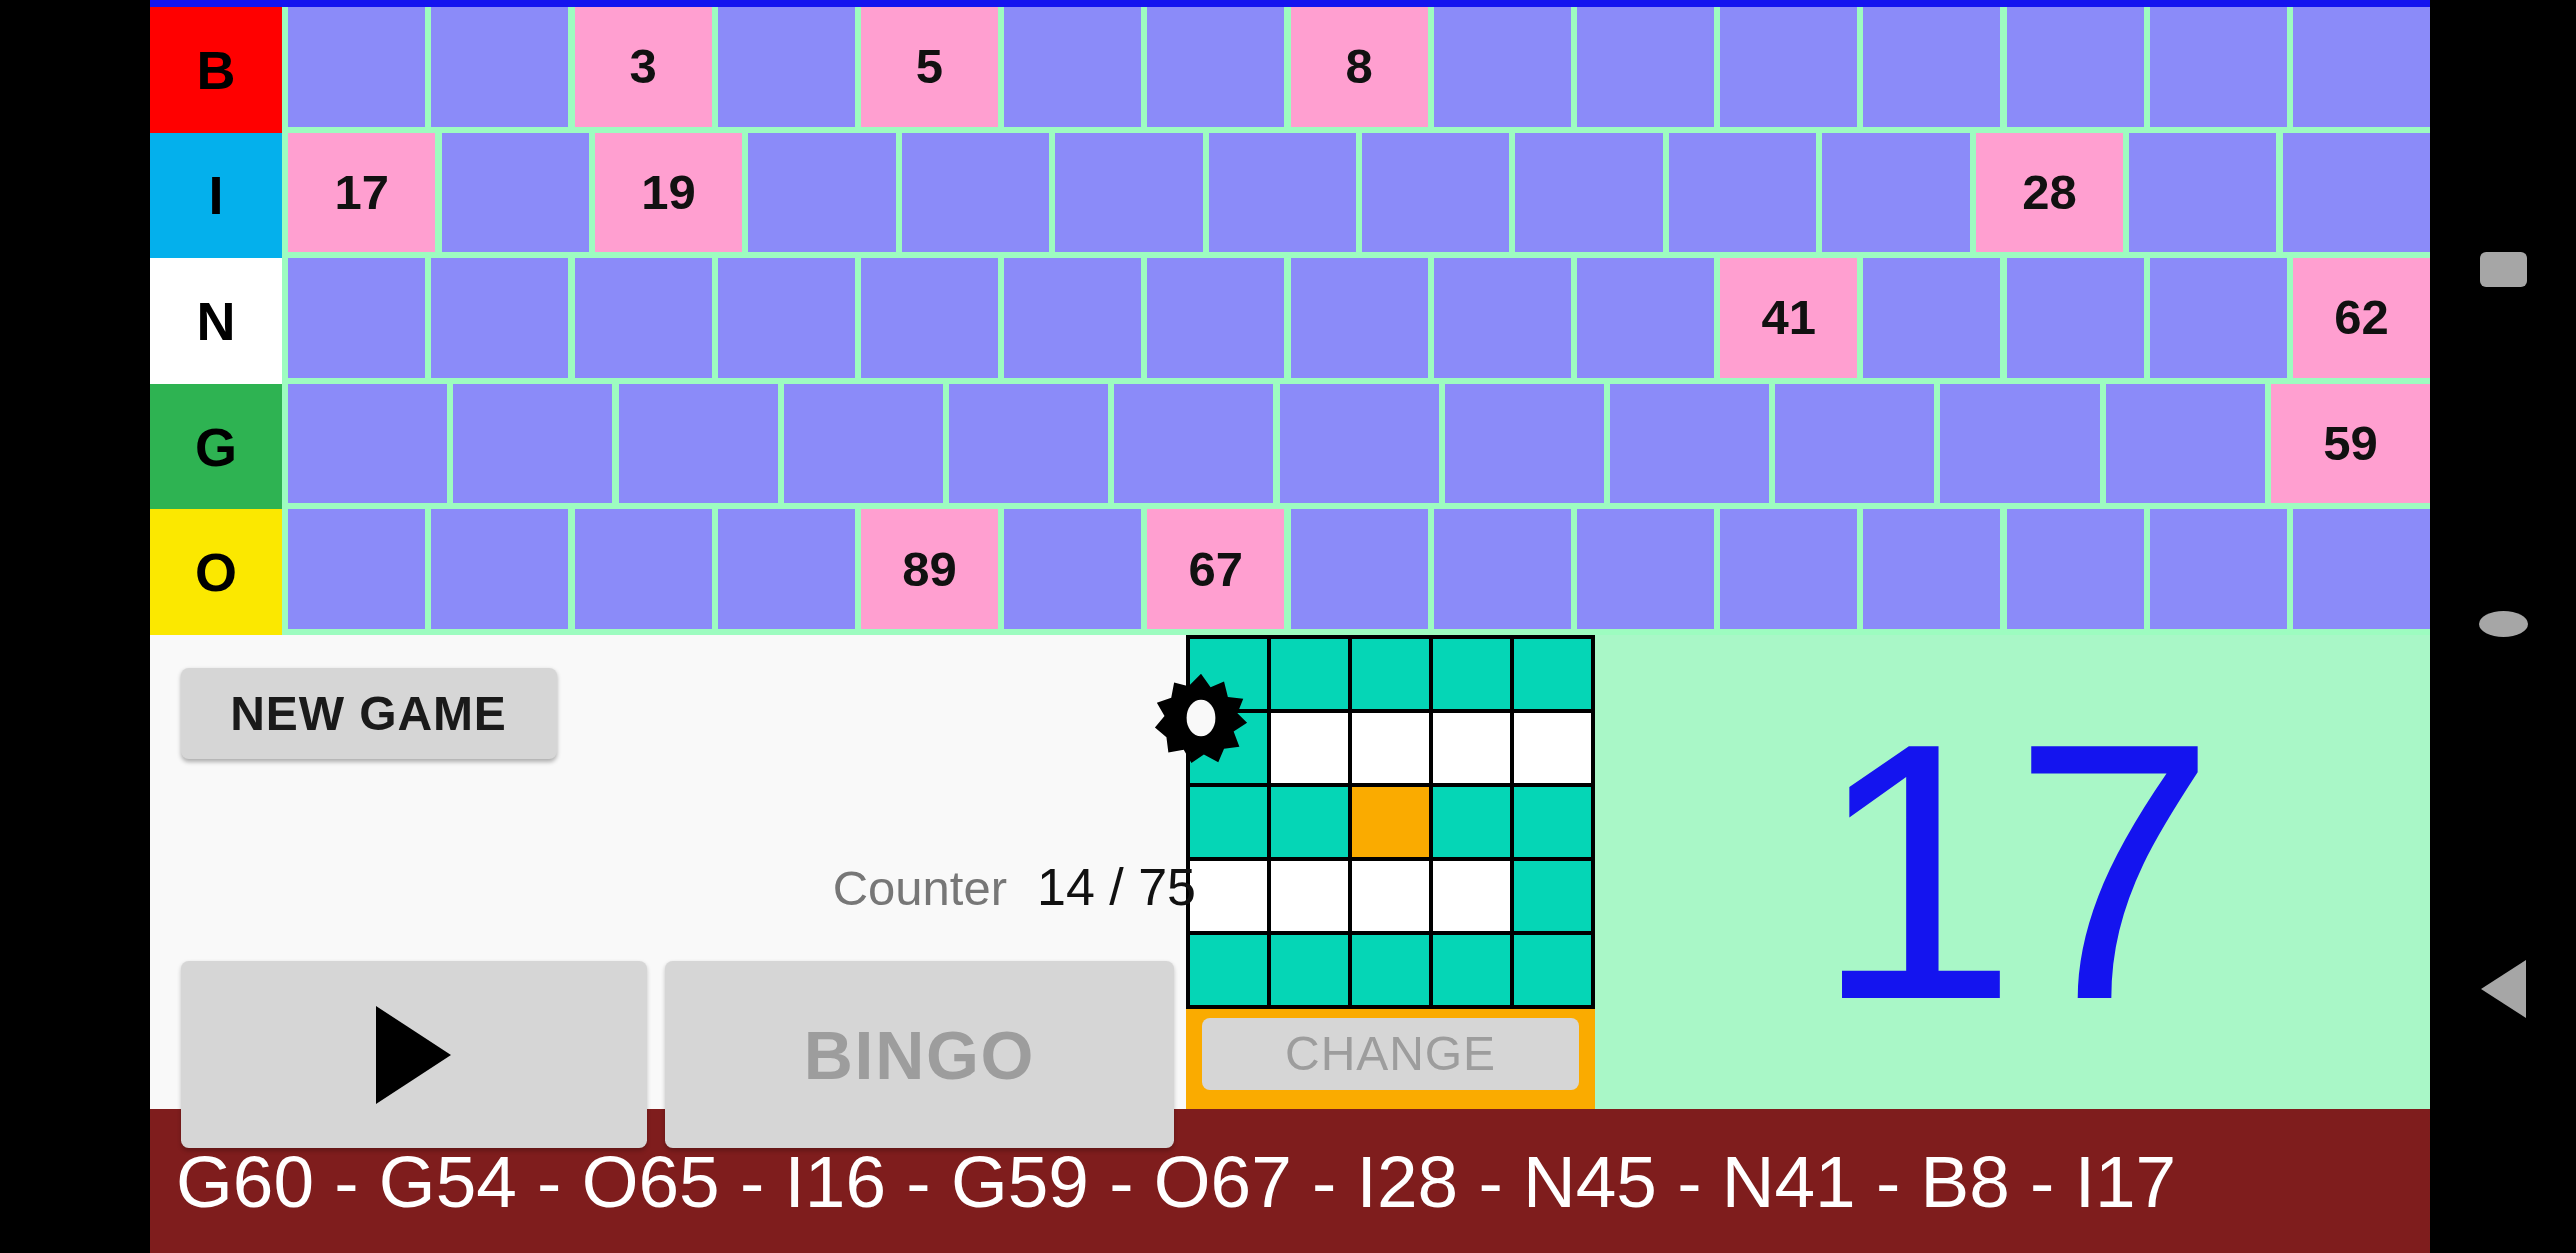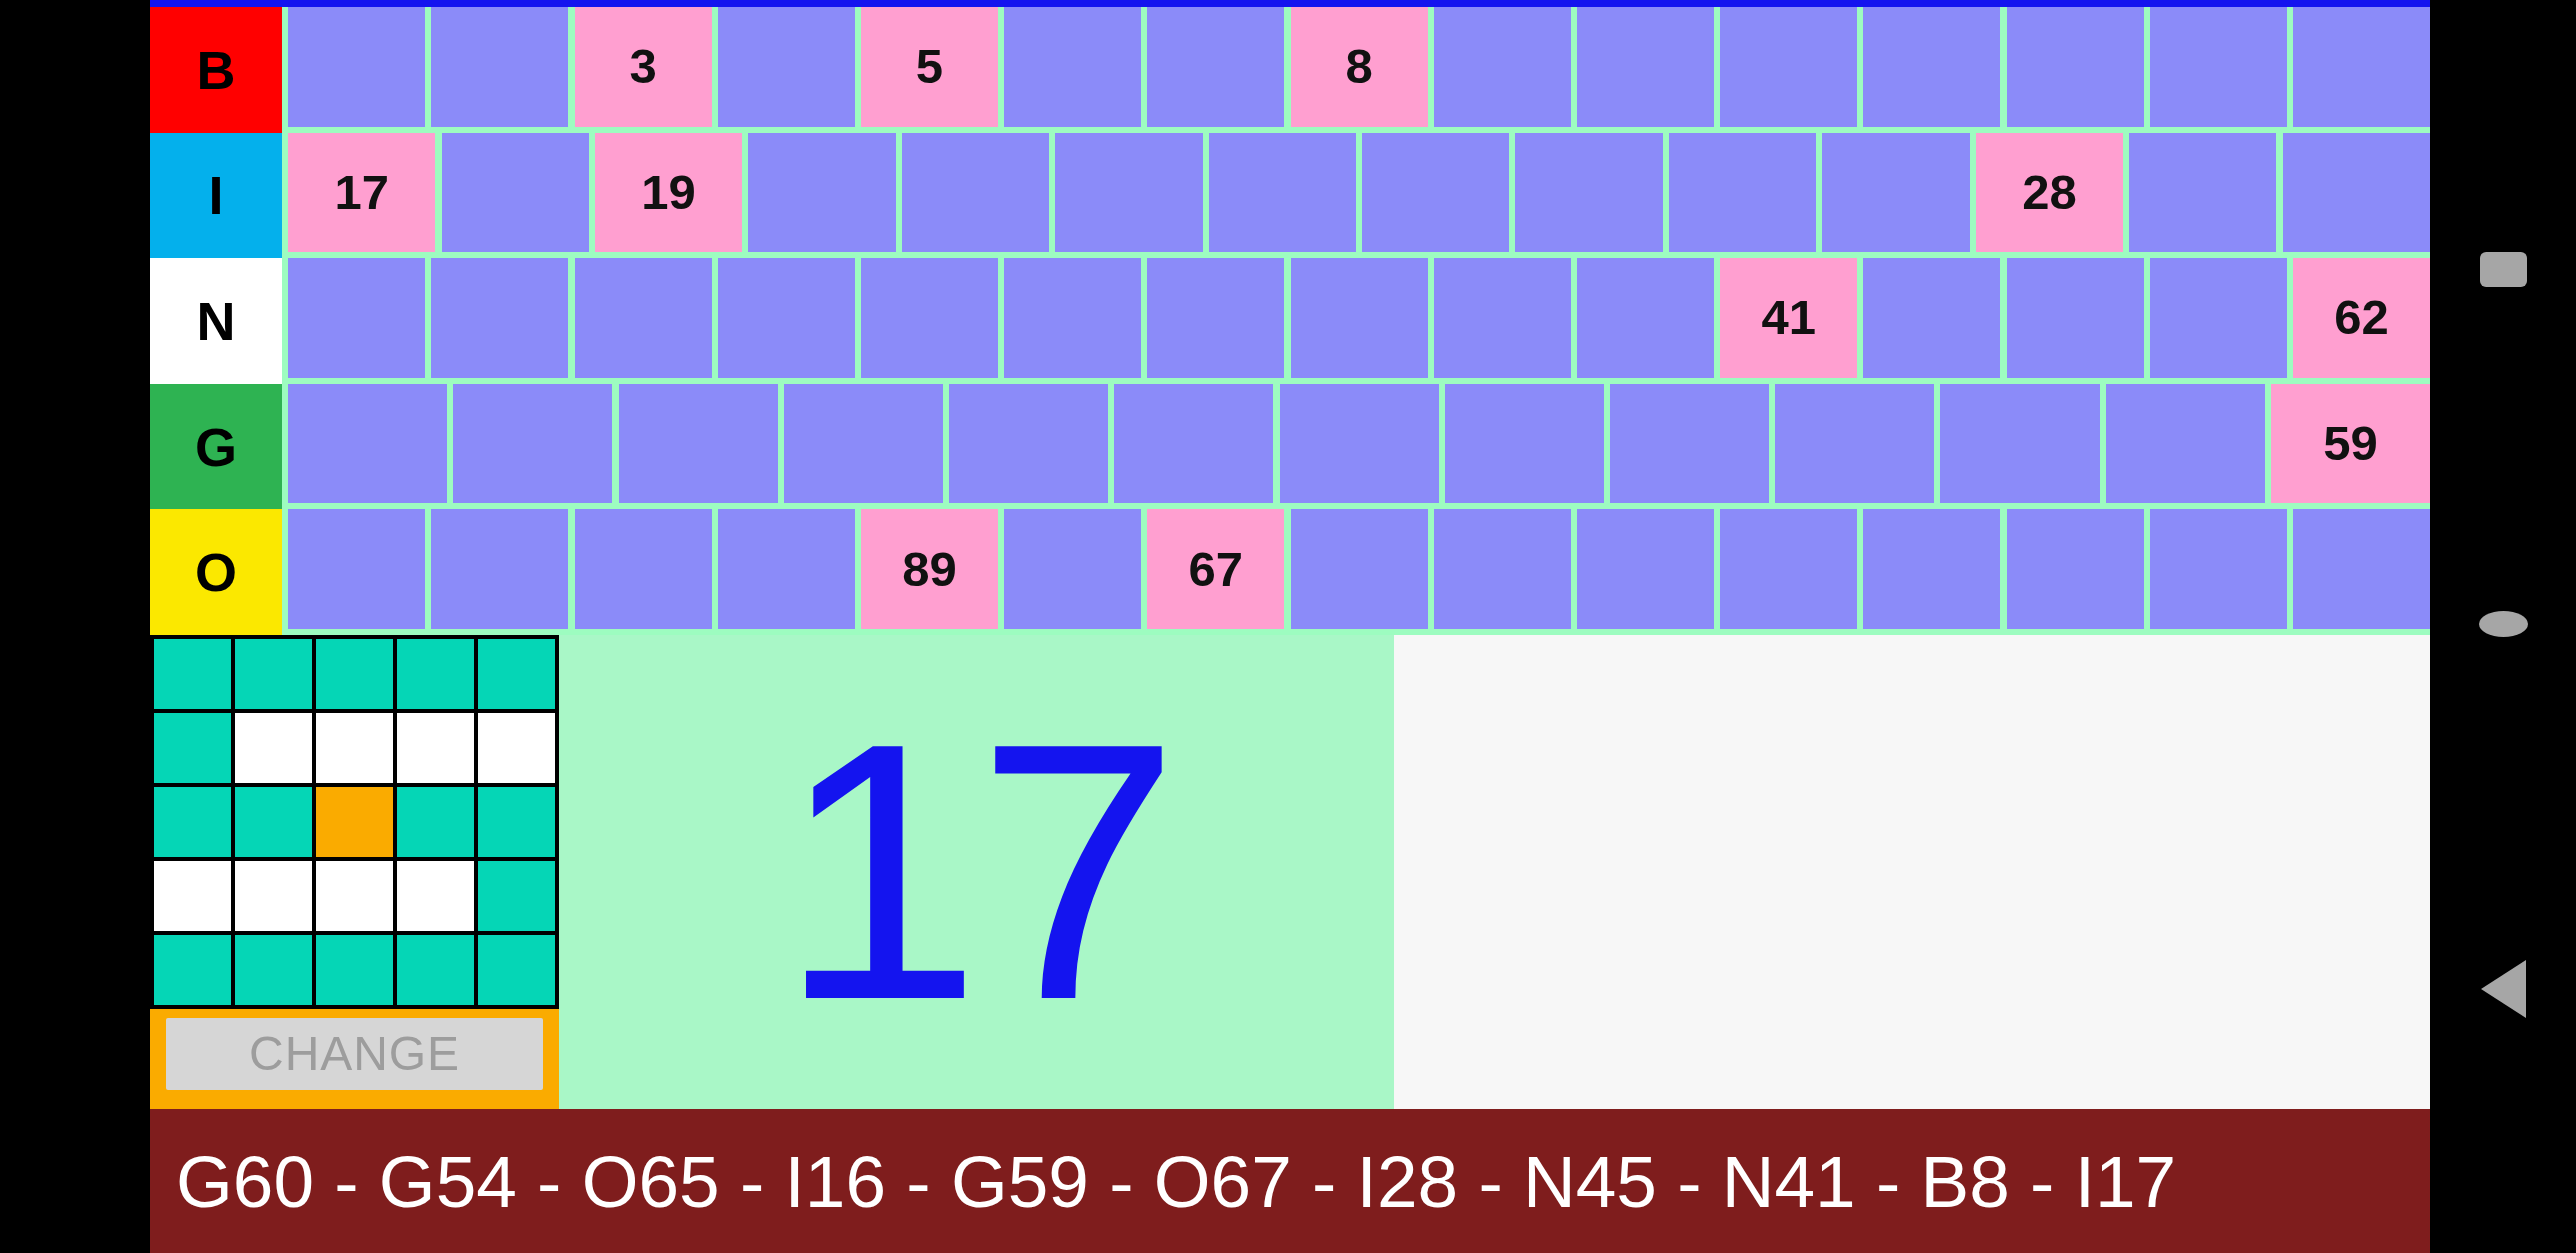--- a/index.html
+++ b/index.html
@@ -74,21 +74,21 @@
                   display:flex; flex-direction:column; padding:0; }
   .pattern-grid { flex:none; height:374px; background:#000;
                   display:grid; grid-template-columns:repeat(5,1fr);
                   grid-template-rows:repeat(5,1fr); gap:4.4px; padding:4.4px; }
   .pat { background:#05d6b6; }
   .pat.off { background:#ffffff; }
   .pat.center { background:#faab00; }
 
   .change-wrap { flex:1 1 auto; background:#faab00; display:flex;
                  align-items:center; justify-content:center; padding:8.7px 15.7px 19px; }
-  .change-btn { width:100%; height:100%; background:#d6d6d6; border:none; border-radius:2px;
+  .change-btn { width:100%; height:100%; background:#d6d6d6; border:none; border-radius:8px;
                 font-size:48px; color:#9d9d9d; letter-spacing:0.9px;
                 display:flex; align-items:center; justify-content:center; cursor:pointer; }
 
   
   .current { flex:none; width:835px; background:#a9f7c7;
              display:flex; align-items:center; justify-content:center; }
   .current-num { font-size:366px; font-weight:400; color:#1414ef; line-height:.86;
                  letter-spacing:-5.2px; }
 
   
@@ -211,20 +211,46 @@
             <div class="cell"></div>
             <div class="cell"></div>
             <div class="cell"></div>
             <div class="cell"></div>
           </div>
         </div>
       </div>
 
     <div class="controls">
 
+      <div class="ctl-left">
+
+        <button class="newgame">NEW GAME</button>
+
+        <span class="gear">
+          <svg viewBox="0 0 100 100" aria-hidden="true">
+            <path fill="#000" d="M50 4 L60 18 L74 12 L78 28 L94 30 L88 45 L98 55 L84 64
+                                   L90 80 L74 82 L68 96 L53 88 L40 97 L32 83 L16 86 L14 70
+                                   L2 60 L12 48 L4 34 L19 29 L22 13 L37 17 Z"></path>
+            <ellipse cx="50" cy="50" rx="15" ry="19" fill="#f9f9f9"></ellipse>
+          </svg>
+        </span>
+
+        <div class="counter-row">
+          <span class="counter-label">Counter</span>
+          <span class="counter-value">14 / 75</span>
+        </div>
+
+        <button class="play-btn">
+          <span class="play-tri"></span>
+        </button>
+
+        <button class="bingo-btn">
+          <span class="bingo-label">BINGO</span>
+        </button>
+      </div>
 
       <div class="pattern-wrap">
         <div class="pattern-grid" id="pattern">
             <div class="pat"></div>
             <div class="pat"></div>
             <div class="pat"></div>
             <div class="pat"></div>
             <div class="pat"></div>
             <div class="pat"></div>
             <div class="pat off"></div>

